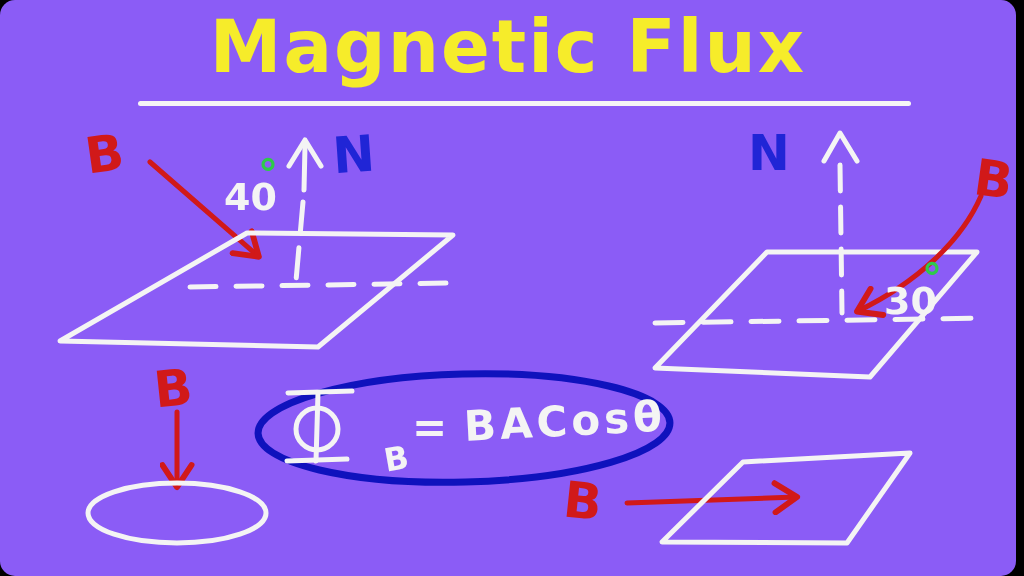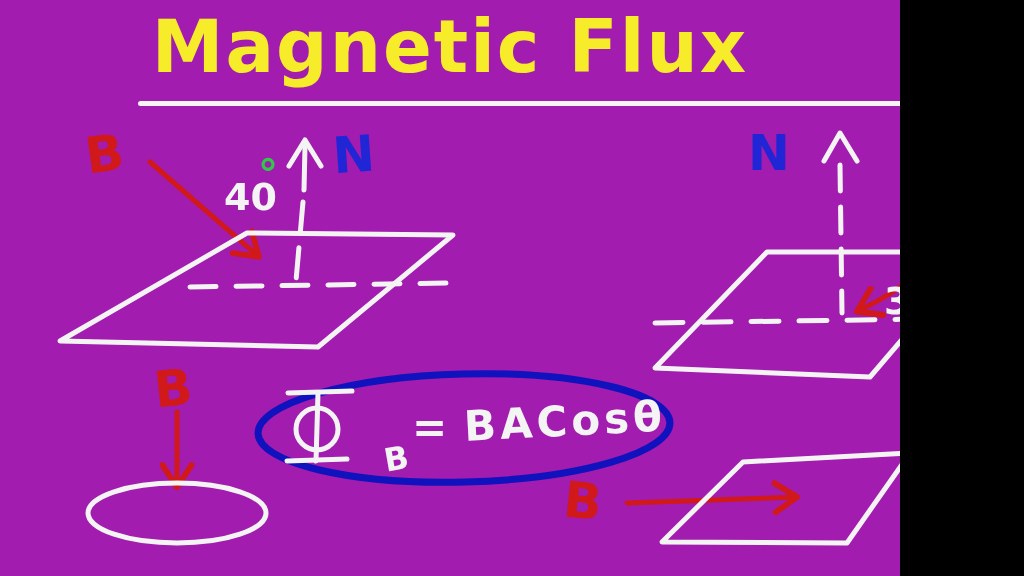--- a/index.html
+++ b/index.html
@@ -1,17 +1,17 @@
 <!DOCTYPE html>
 <html><head>
 <meta charset="utf-8">
 <style>
   html,body{margin:0;padding:0;background:#000;}
-  #stage{position:relative;width:900px;height:576px;background:#a21caf;overflow:hidden;
-         font-family:"DejaVu Sans",sans-serif;}
+  #stage{position:relative;width:1016px;height:576px;background:#8b5cf6;overflow:hidden;
+         font-family:"DejaVu Sans",sans-serif;border-radius:15px;}
   #title{position:absolute;top:4px;left:0;right:0;text-align:center;
          font-size:72px;font-weight:bold;color:#f6ec2a;letter-spacing:2px;
          transform:scaleY(1.02);}
   #underline{position:absolute;left:138px;top:101px;width:773px;height:5px;
          background:#f5f5f5;border-radius:3px;}
   svg{position:absolute;left:0;top:0;}
   .stroke-w{stroke:#f4f4f4;stroke-width:5;fill:none;stroke-linecap:round;stroke-linejoin:round;}
   .stroke-r{stroke:#d11919;stroke-width:5;fill:none;stroke-linecap:round;}
   .stroke-b{stroke:#0f12bd;stroke-width:7;fill:none;}
   text{font-family:"DejaVu Sans",sans-serif;font-weight:bold;}

